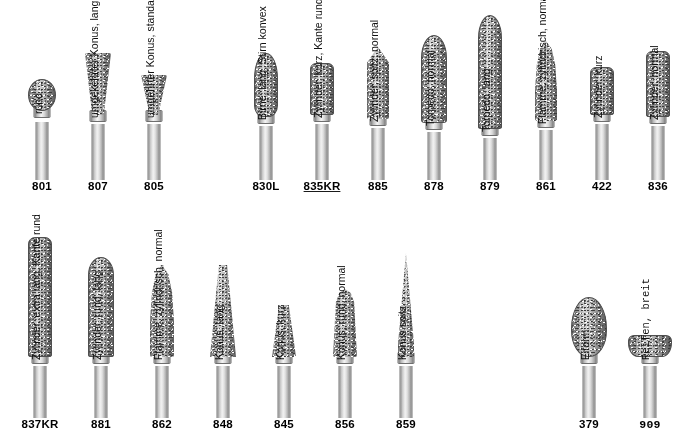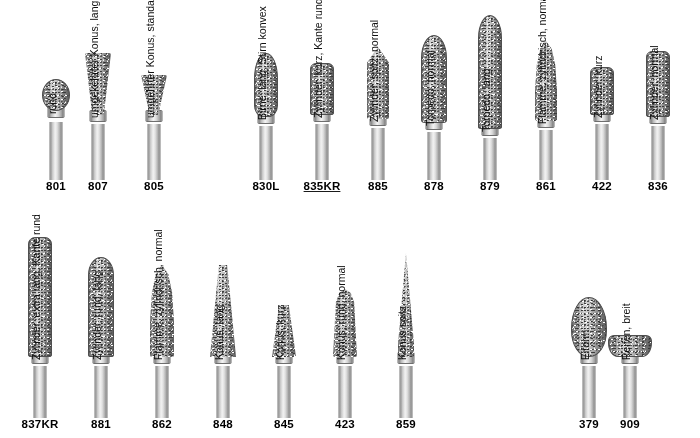--- a/index.html
+++ b/index.html
@@ -88,21 +88,21 @@
     background-size:7px 7px,6px 6px,8px 8px,7px 7px,6px 6px,9px 9px,7px 7px,8px 8px,6px 6px,7px 7px,100% 100%;
     border:1px solid #4f4f4f;
   }
   .head.nob{border:none;}
 </style>
 </head>
 <body>
 
 <div class="sheet">
   <div class="row row1" id="row1">
-      <div class="cell" style="left: 24px; height: 200px;">
+      <div class="cell" style="left: 10px; height: 200px;">
         <div class="burfig" style="height: 180px;">
           <div class="shank" style="height: 58px; bottom: 0px;"></div>
           <div class="collar" style="bottom: 62px;"></div>
           <div class="head" style="width: 26px; height: 30px; bottom: 69px; border-radius: 50%;"></div>
           <div class="desc" style="bottom: 66px;">rund</div>
         </div>
         <div class="code">801</div>
       </div>
       <div class="cell" style="left: 66px; height: 200px;">
         <div class="burfig" style="height: 180px;">
@@ -241,41 +241,41 @@
         </div>
         <div class="code">845</div>
       </div>
       <div class="cell" style="left: 313px; height: 228px;">
         <div class="burfig" style="height: 208px;">
           <div class="shank" style="height: 52px; bottom: 0px;"></div>
           <div class="collar" style="bottom: 54px;"></div>
           <div class="head nob" style="width: 24px; height: 68px; bottom: 61px; border-radius: 2px; clip-path: polygon(50% 0%, 74% 6%, 88% 20%, 100% 100%, 0% 100%, 12% 20%, 26% 6%);"></div>
           <div class="desc" style="bottom: 58px;">Konus, rund, normal</div>
         </div>
-        <div class="code">423</div>
+        <div class="code">856</div>
       </div>
       <div class="cell" style="left: 374px; height: 228px;">
         <div class="burfig" style="height: 208px;">
           <div class="shank" style="height: 52px; bottom: 0px;"></div>
           <div class="collar" style="bottom: 54px;"></div>
           <div class="head nob" style="width: 16px; height: 104px; bottom: 61px; border-radius: 2px; clip-path: polygon(50% 0%, 100% 88%, 100% 100%, 0% 100%, 0% 88%);"></div>
           <div class="desc" style="bottom: 58px;">Konus spitz</div>
         </div>
         <div class="code">859</div>
       </div>
       <div class="cell" style="left: 557px; height: 228px;">
         <div class="burfig" style="height: 208px;">
           <div class="shank" style="height: 52px; bottom: 0px;"></div>
           <div class="collar" style="bottom: 54px;"></div>
           <div class="head" style="width: 34px; height: 58px; bottom: 61px; border-radius: 50% 50% 48% 48% / 52% 52% 44% 44%;"></div>
           <div class="desc" style="bottom: 58px;">Eiform</div>
         </div>
         <div class="code">379</div>
       </div>
-      <div class="cell" style="left: 598px; height: 228px;">
+      <div class="cell" style="left: 618px; height: 228px; font-family: Liberation Mono, monospace;">
         <div class="burfig" style="height: 208px;">
           <div class="shank" style="height: 52px; bottom: 0px;"></div>
           <div class="collar" style="bottom: 54px;"></div>
           <div class="head" style="width: 42px; height: 20px; bottom: 61px; border-radius: 6px 6px 10px 10px / 6px 6px 14px 14px;"></div>
           <div class="desc" style="bottom: 58px;">Reifen, breit</div>
         </div>
         <div class="code">909</div>
       </div>
     </div>
 </div>

